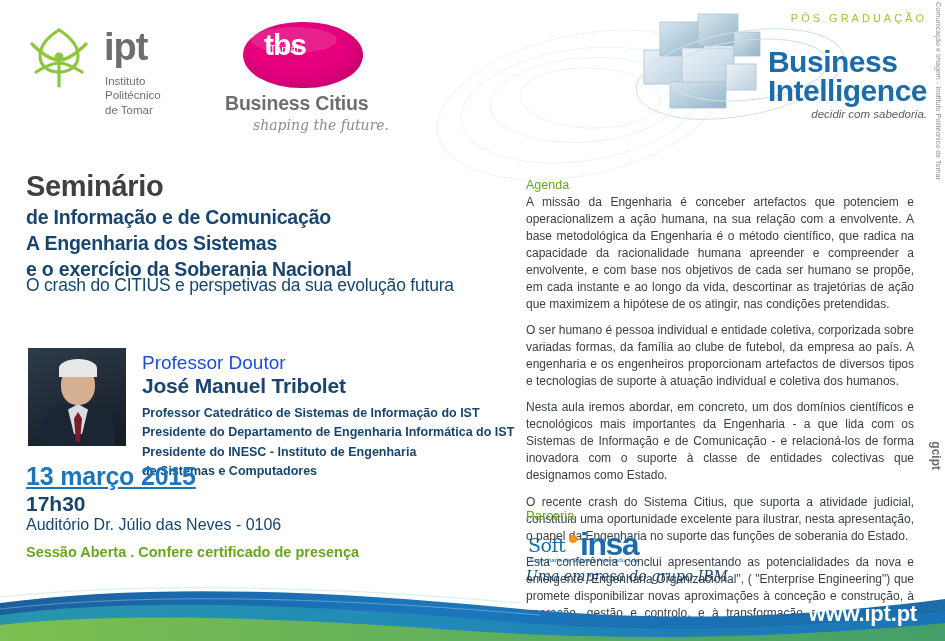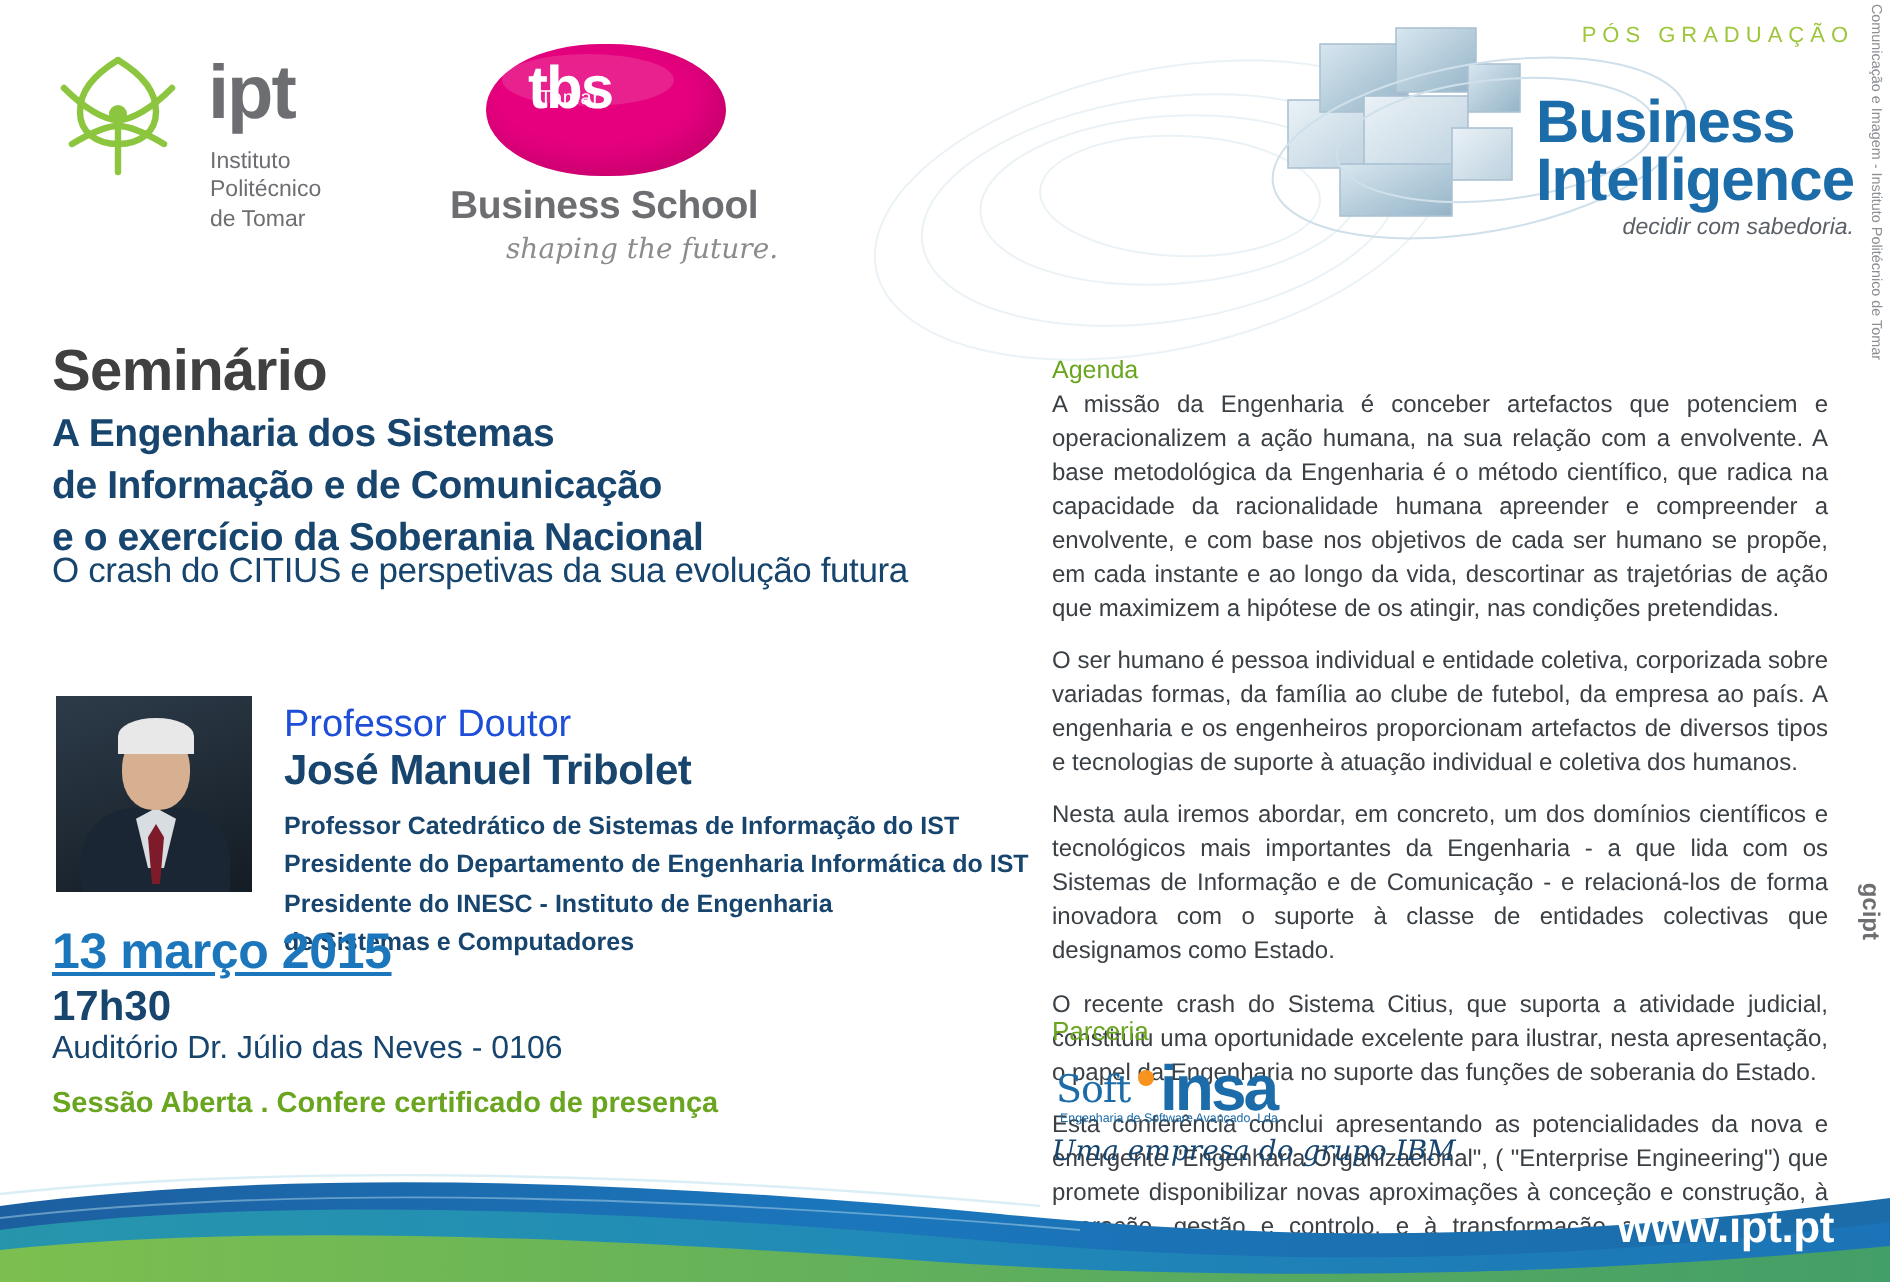--- a/index.html
+++ b/index.html
@@ -431,21 +431,21 @@
       <div>Instituto</div>
       <div>Politécnico</div>
       <div>de Tomar</div>
     </div>
   </div>
 
   <div class="tbs-logo">
     <div class="tbs-blob"></div>
     <div class="tbs-t">tbs</div>
     <div class="tbs-tomar">Tomar</div>
-    <div class="tbs-school">Business School</div>
+    <div class="tbs-school">Business Citius</div>
     <div class="tbs-tag">shaping the future.</div>
   </div>
 
   <div class="bi-art">
     <svg viewBox="0 0 305 120" width="305" height="120">
       <defs>
         <linearGradient id="gcube" x1="0" y1="0" x2="1" y2="1">
           <stop offset="0%" stop-color="#eaf2f7"></stop>
           <stop offset="100%" stop-color="#b9cfdd"></stop>
         </linearGradient>
@@ -473,22 +473,22 @@
     <div class="bi-line2">
       <div>Business</div>
       <div>Intelligence</div>
     </div>
     <div class="bi-tag">decidir com sabedoria.</div>
   </div>
 
   <div class="seminar-title">Seminário</div>
 
   <div class="talk-title">
+    <div>de Informação e de Comunicação</div>
     <div>A Engenharia dos Sistemas</div>
-    <div>de Informação e de Comunicação</div>
     <div>e o exercício da Soberania Nacional</div>
   </div>
   <div class="talk-sub">O crash do CITIUS e perspetivas da sua evolução futura</div>
 
   <div class="speaker-photo">
     <div class="ph-bg"></div>
     <div class="ph-body"></div>
     <div class="ph-shirt"></div>
     <div class="ph-tie"></div>
     <div class="ph-head"></div>

